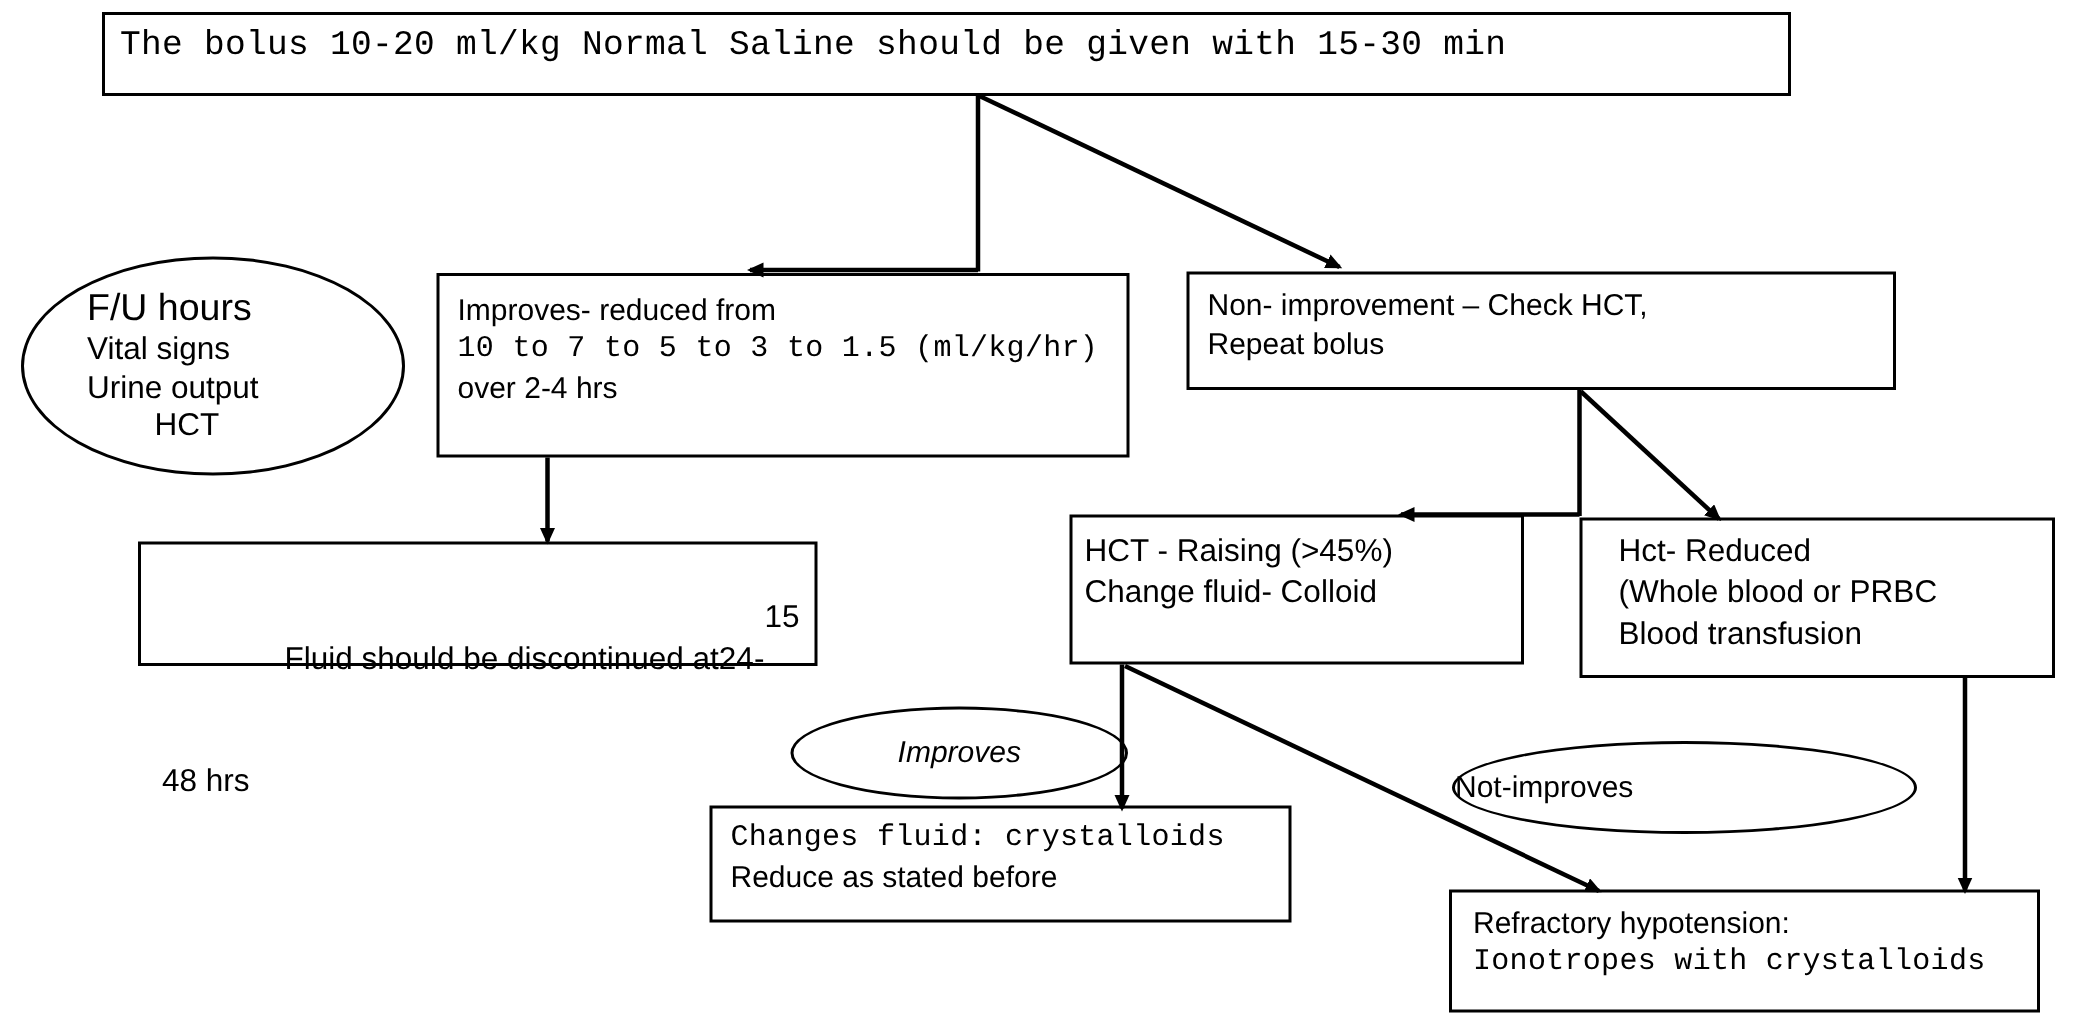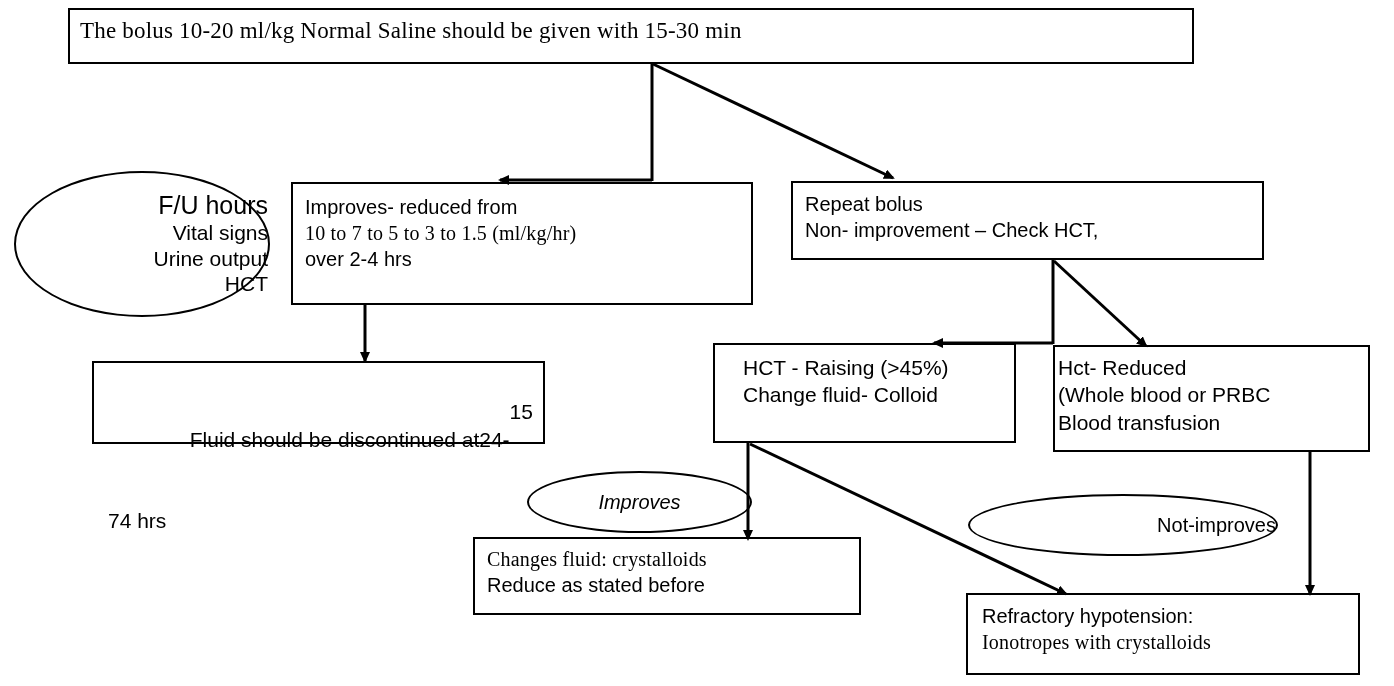--- a/index.html
+++ b/index.html
@@ -26,25 +26,25 @@
   }
   .ellipse {
     position: absolute;
     box-sizing: border-box;
     border: 2px solid #000;
     border-radius: 50%;
     background: transparent;
     display: flex;
     flex-direction: column;
     justify-content: center;
-    align-items: flex-end;
+    align-items: flex-start;
   }
   .txt { display: block; white-space: pre; }
   .f-sans { font-family: "Liberation Sans", sans-serif; }
-  .f-hand { font-family: Liberation Serif, serif; letter-spacing: 0.2px; }
+  .f-hand { font-family: Liberation Mono, monospace; letter-spacing: 0.2px; }
   svg.lines {
     position: absolute;
     left: 0; top: 0;
     width: 1394px;
     height: 686px;
     pointer-events: none;
   }
   .overlap-wrap { position: relative; display: inline-block; }
   .overlap-ghost {
     position: absolute;
@@ -97,39 +97,39 @@
     <span class="txt f-sans" style="font-size:21px; line-height:1.22;margin-left:45px;">HCT</span>
   </div>
 
   <div class="node" style="left:291px; top:182px; width:462px; height:123px; padding:10px 12px; font-size:20px;">
     <span class="txt f-sans">Improves- reduced from</span>
     <span class="txt f-hand">10 to 7 to 5 to 3 to 1.5 (ml/kg/hr)</span>
     <span class="txt f-sans">over 2-4 hrs</span>
   </div>
 
   <div class="node" style="left:791px; top:181px; width:473px; height:79px; padding:8px 12px; font-size:20px;">
+    <span class="txt f-sans">Non- improvement – Check HCT,</span>
     <span class="txt f-sans">Repeat bolus</span>
-    <span class="txt f-sans">Non- improvement – Check HCT,</span>
   </div>
 
   <div class="node" style="left:92px; top:361px; width:453px; height:83px; padding:8px 14px; font-size:21px;">
     <span class="txt f-sans">
       <span class="overlap-wrap">
         <span>Fluid should be discontinued at</span><span class="overlap-ghost" style="left:100%;">15</span><span>24-</span>
       </span>
     </span>
-    <span class="txt f-sans">74 hrs</span>
+    <span class="txt f-sans">48 hrs</span>
   </div>
 
-  <div class="node" style="left:713px; top:343px; width:303px; height:100px; padding:9px 28px; font-size:21px;">
+  <div class="node" style="left:713px; top:343px; width:303px; height:100px; padding:9px 8px; font-size:21px;">
     <span class="txt f-sans">HCT - Raising (&gt;45%)</span>
     <span class="txt f-sans">Change fluid- Colloid</span>
   </div>
 
-  <div class="node" style="left:1053px; top:345px; width:317px; height:107px; padding:7px 3px; font-size:21px;">
+  <div class="node" style="left:1053px; top:345px; width:317px; height:107px; padding:7px 24px; font-size:21px;">
     <span class="txt f-sans">Hct- Reduced</span>
     <span class="txt f-sans">(Whole blood or PRBC</span>
     <span class="txt f-sans">Blood transfusion</span>
   </div>
 
   <div class="ellipse" style="left:527px; top:471px; width:225px; height:62px; align-items:center; justify-content:center;font-style:italic;">
     <span class="txt f-sans" style="font-size:20px;">Improves</span>
   </div>
 
   <div class="ellipse" style="left:968px; top:494px; width:310px; height:62px; justify-content:center;">

